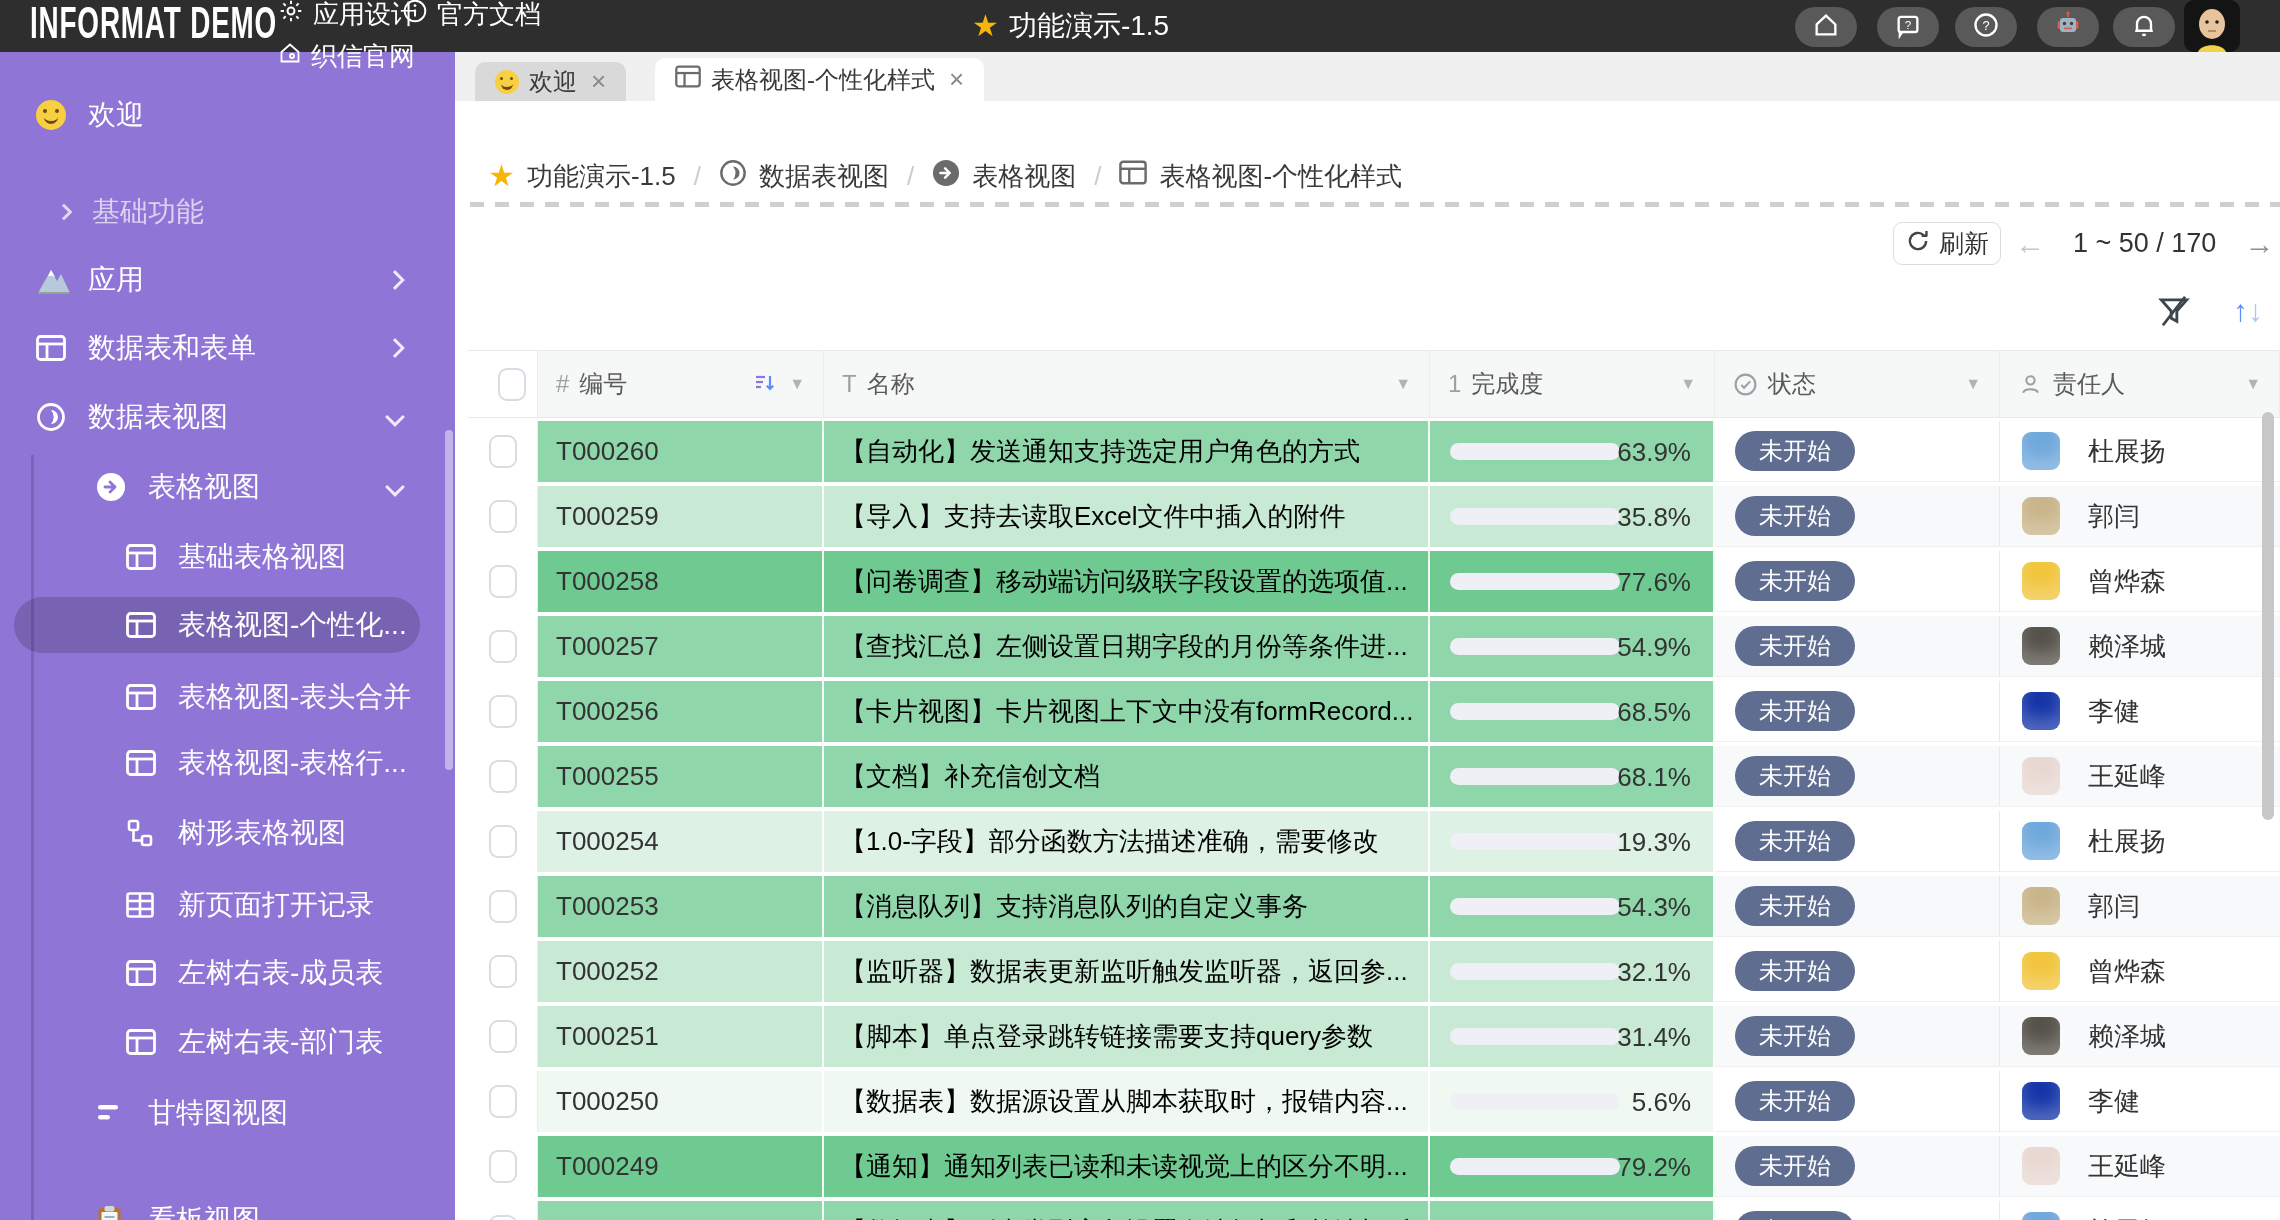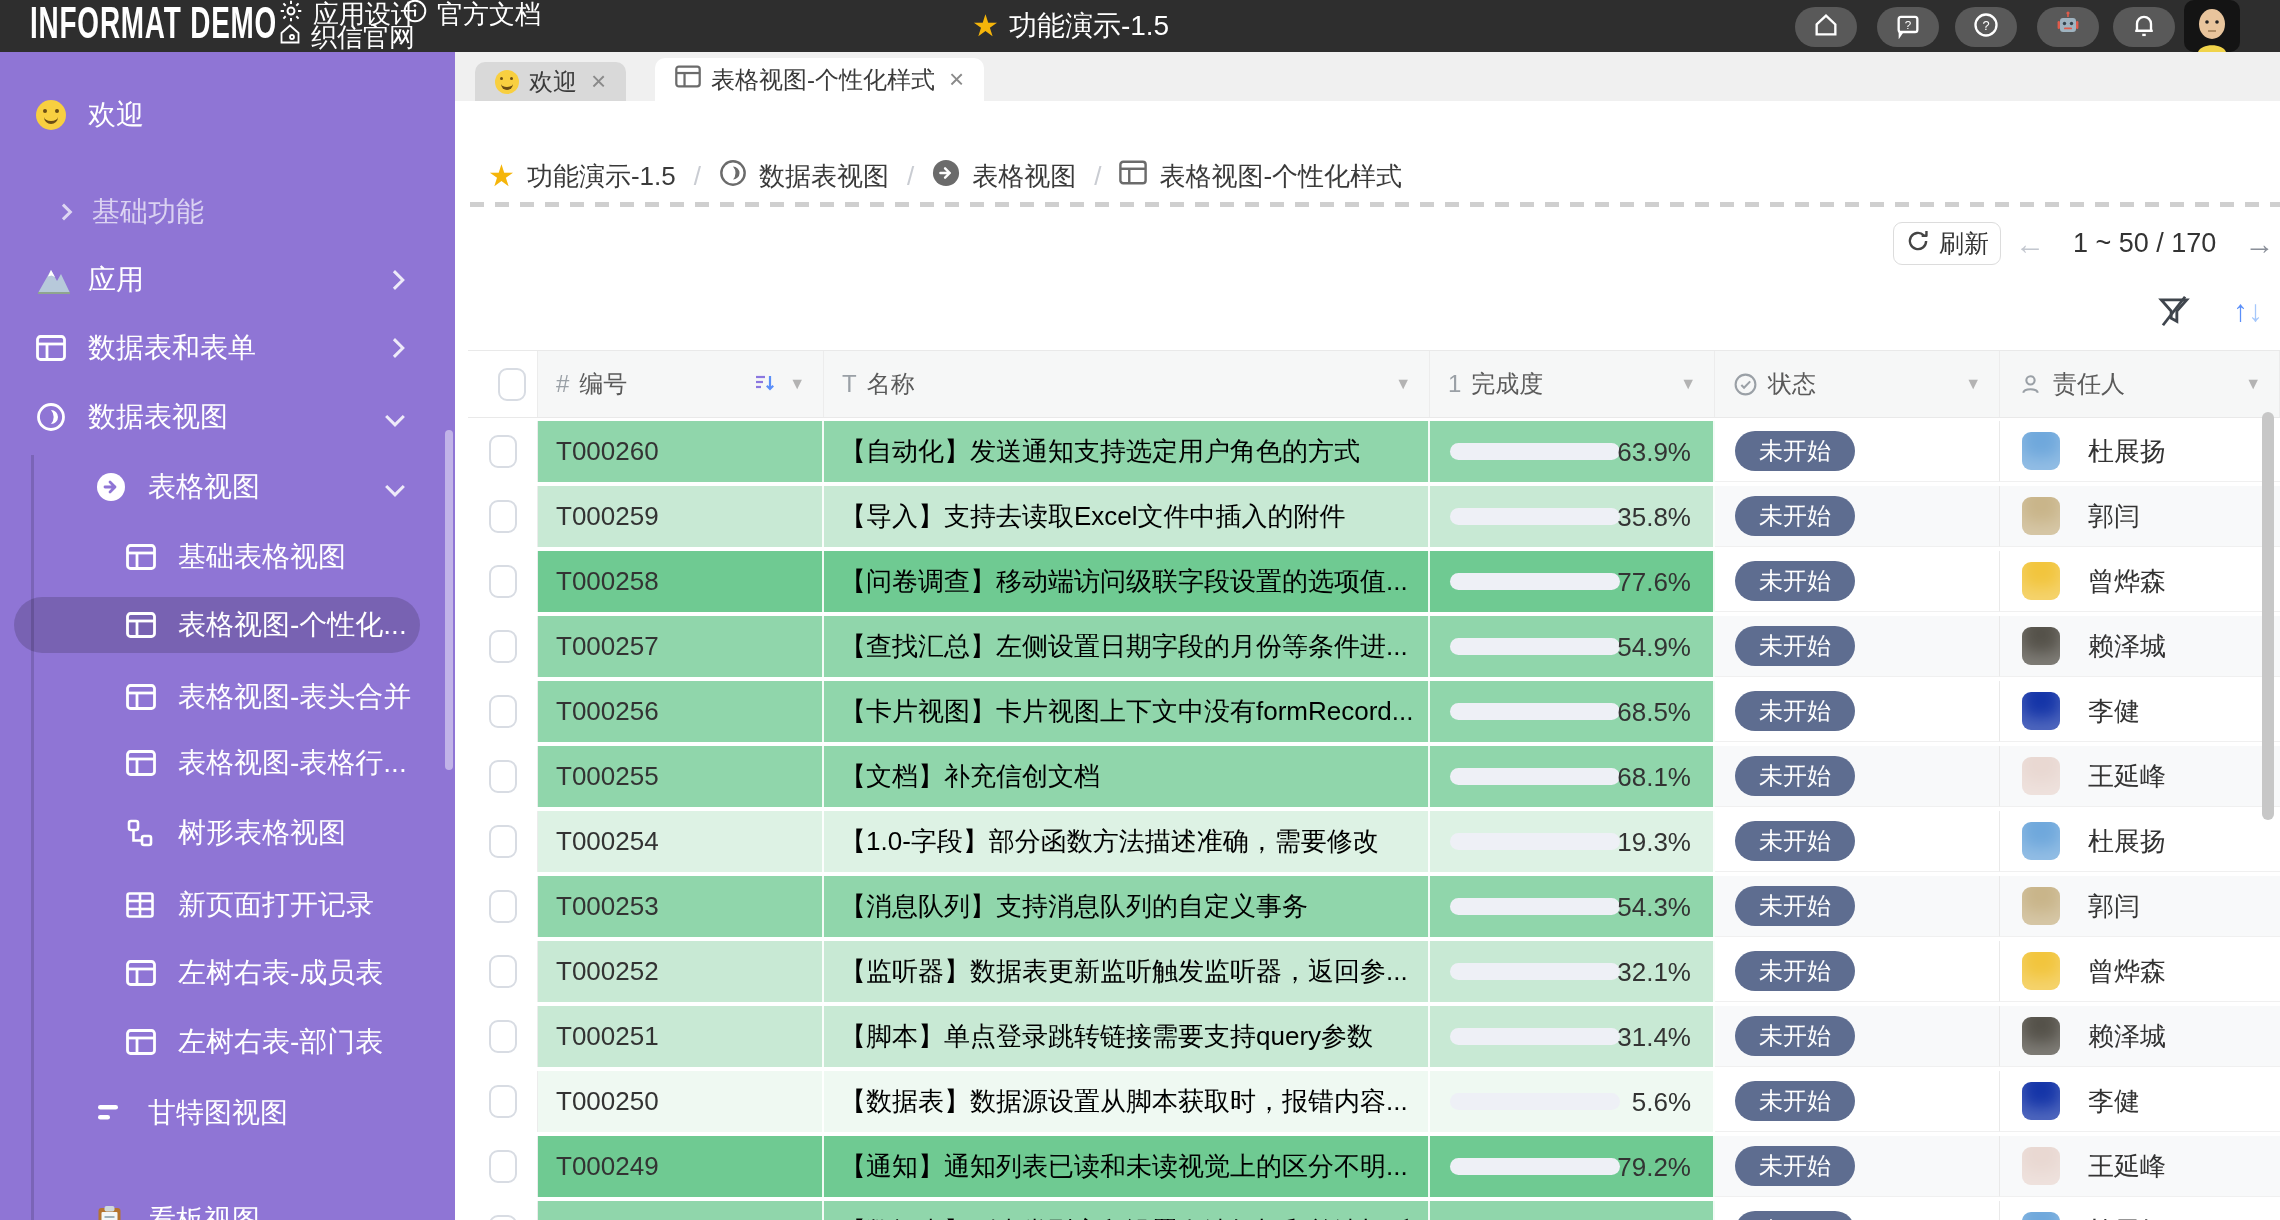--- a/index.html
+++ b/index.html
@@ -6,21 +6,21 @@
   html,body { width:2280px; height:1220px; overflow:hidden; background:#fff;
     font-family:"Liberation Sans","DejaVu Sans",sans-serif; }
 
   
   #topbar { position:absolute; left:0; top:0; width:2280px; height:52px; background:#2e2e2e; color:#fff; z-index:30; }
   #logo { position:absolute; left:30px; top:4px; font-size:34px; font-weight:800; letter-spacing:1px;
           transform:scale(.82,1.28); transform-origin:left center; white-space:nowrap; }
   .tb-link { position:absolute; display:flex; align-items:center; gap:9px; font-size:26px; color:#fff; cursor:pointer; white-space:nowrap; }
   #tb-link-0 { left:278px; top:0; height:28px; }
   #tb-link-1 { left:402px; top:0; height:28px; }
-  #tb-link-2 { left:278px; top:24px; height:26px; }
+  #tb-link-2 { left:278px; top:43px; height:26px; }
   #tb-title { position:absolute; left:972px; top:0; height:52px; display:flex; align-items:center; gap:10px; font-size:28px; color:#fff; }
   .tb-pill { position:absolute; top:7px; width:62px; height:40px; border-radius:20px; background:#595959;
              display:flex; align-items:center; justify-content:center; cursor:pointer; }
   #tb-avatar { position:absolute; left:2184px; top:0; width:56px; height:52px; cursor:pointer; }
   .ic-star { color:#f5b50a; font-size:30px; line-height:1; }
 
   
   #sidebar { position:absolute; left:0; top:52px; width:455px; height:1168px; background:#8f75d5; z-index:20; }
   #sb-indent { position:absolute; left:31px; top:403px; width:3px; bottom:0; background:rgba(0,0,0,.14); }
   #sb-scroll { position:absolute; left:445px; top:378px; width:8px; height:340px; border-radius:4px; background:rgba(255,255,255,.45); }

